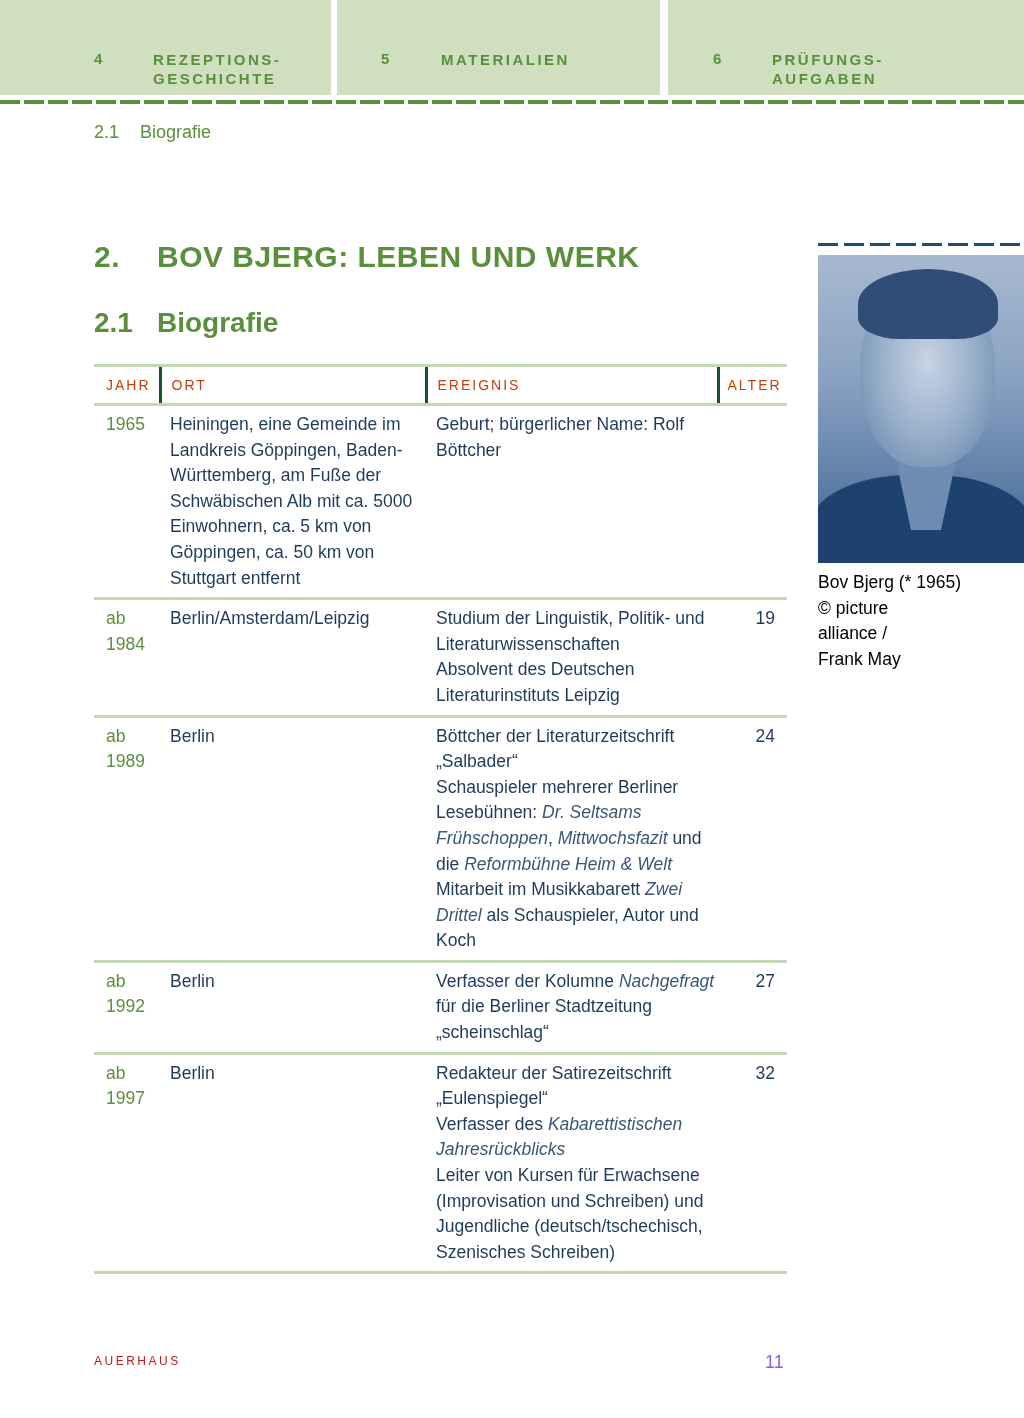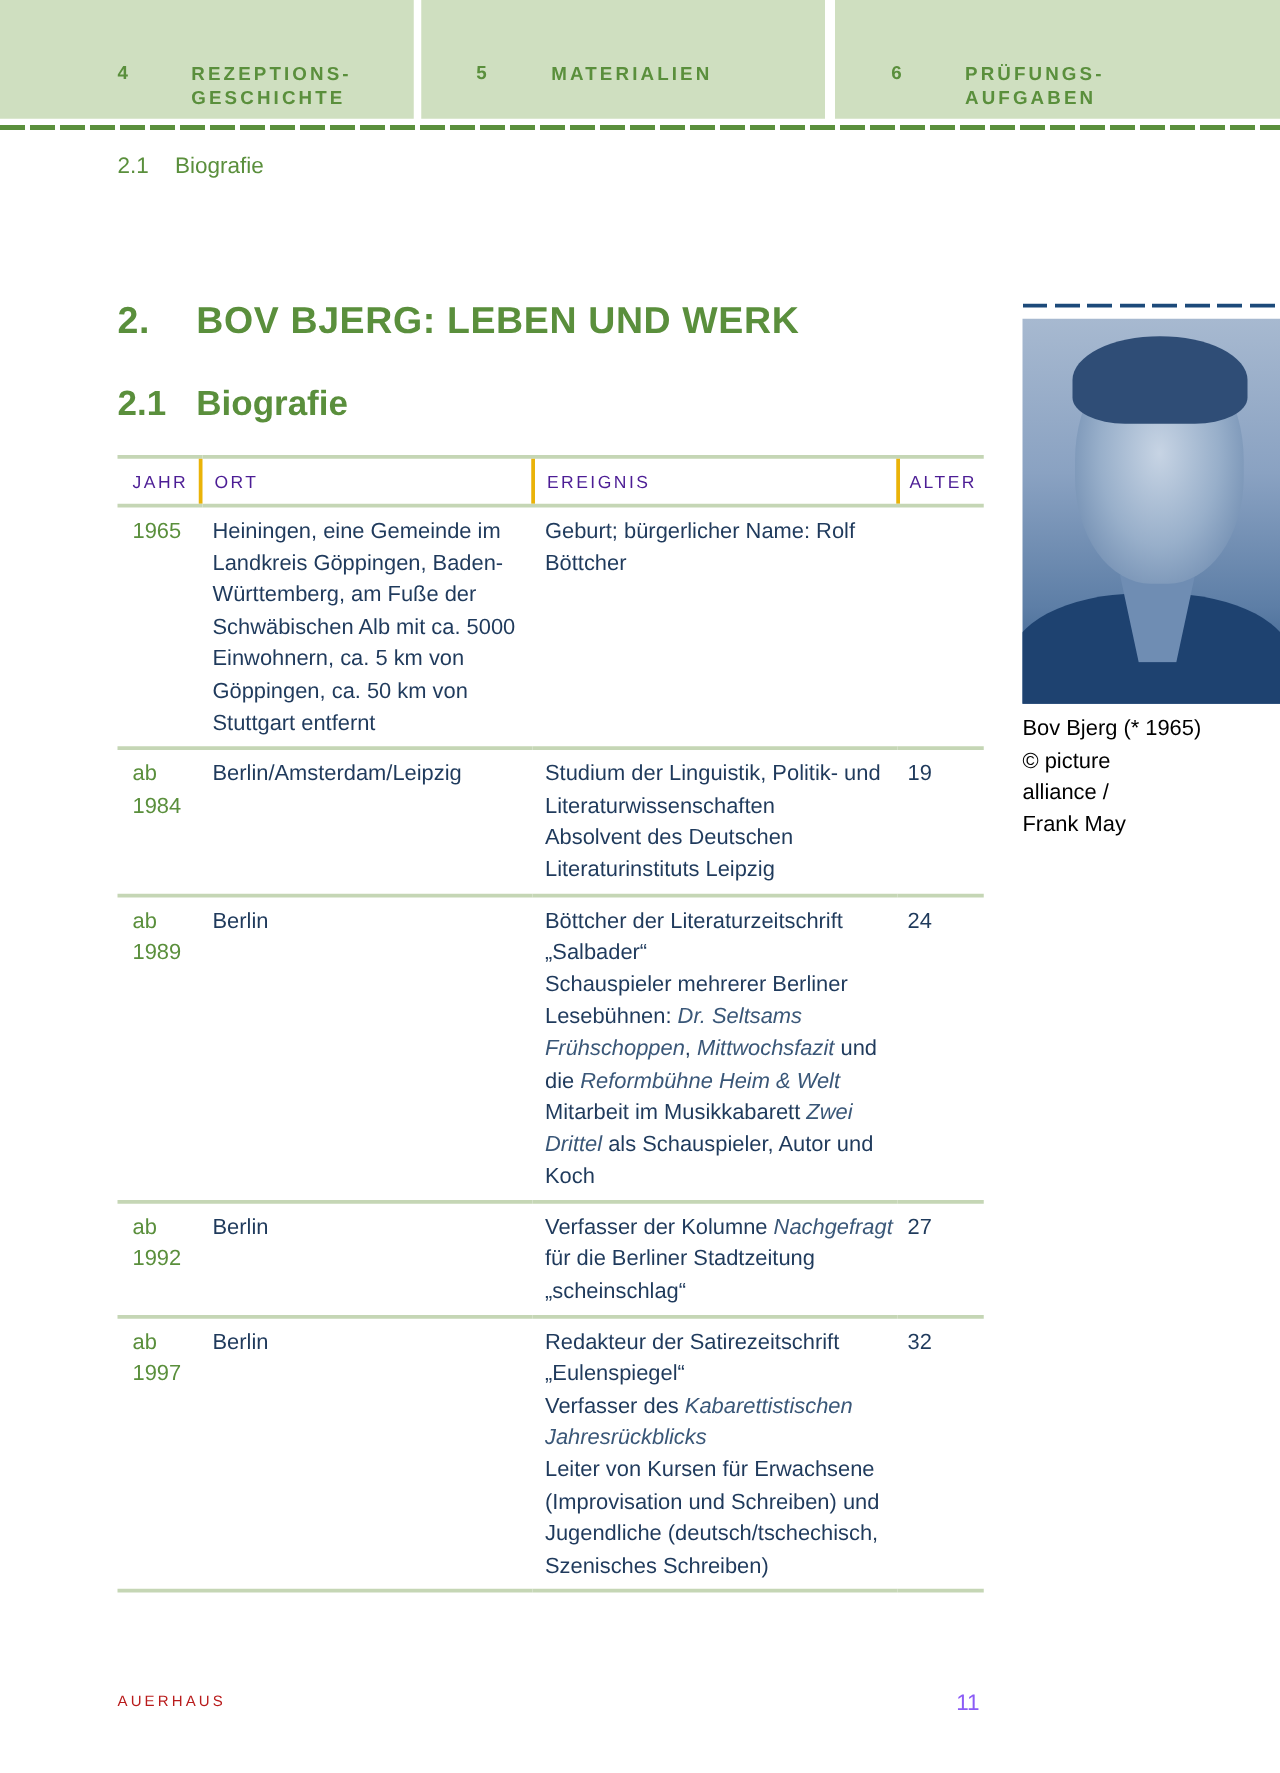--- a/index.html
+++ b/index.html
@@ -46,33 +46,33 @@
   .bio-table {
     position: absolute; left: 94px; top: 364px; width: 693px;
     border-collapse: collapse; table-layout: fixed;
   }
   .bio-table col.c1 { width: 66px; }
   .bio-table col.c2 { width: 266px; }
   .bio-table col.c3 { width: 292px; }
   .bio-table col.c4 { width: 69px; }
   .bio-table th {
     height: 36px; padding: 0 0 0 10px; text-align: left;
-    font-size: 14px; font-weight: normal; letter-spacing: 2px; color: #4c1d95;
+    font-size: 14px; font-weight: normal; letter-spacing: 2px; color: #c2410c;
     border-top: 3px solid #c5d6b5; border-bottom: 3px solid #c5d6b5;
   }
   .bio-table th:first-child { padding-left: 12px; }
-  .bio-table th + th { border-left: 3px solid #eab308; }
+  .bio-table th + th { border-left: 3px solid #14532d; }
   .bio-table th.alter { padding-left: 8px; }
   .bio-table td {
     vertical-align: top; padding: 6px 0 6px 8px;
     font-size: 17.5px; line-height: 25.6px; color: #1f3a5c;
     border-bottom: 3px solid #c5d6b5;
   }
   .bio-table td.year { color: #5a8f3c; padding-left: 12px; }
-  .bio-table td.age { padding-right: 12px; }
+  .bio-table td.age { text-align: right; padding-right: 12px; }
   .bio-table td.place { padding-left: 10px; }
   .bio-table td.event { padding-left: 10px; }
   .bio-table td .it { font-style: italic; color: #3a5778; font-weight: 300; }
 
   
   .dash-blue {
     position: absolute; left: 818px; top: 243px; width: 206px; height: 3px;
     background: repeating-linear-gradient(90deg, #1c4a7a 0 20px, transparent 20px 26px);
   }
   .photo {

